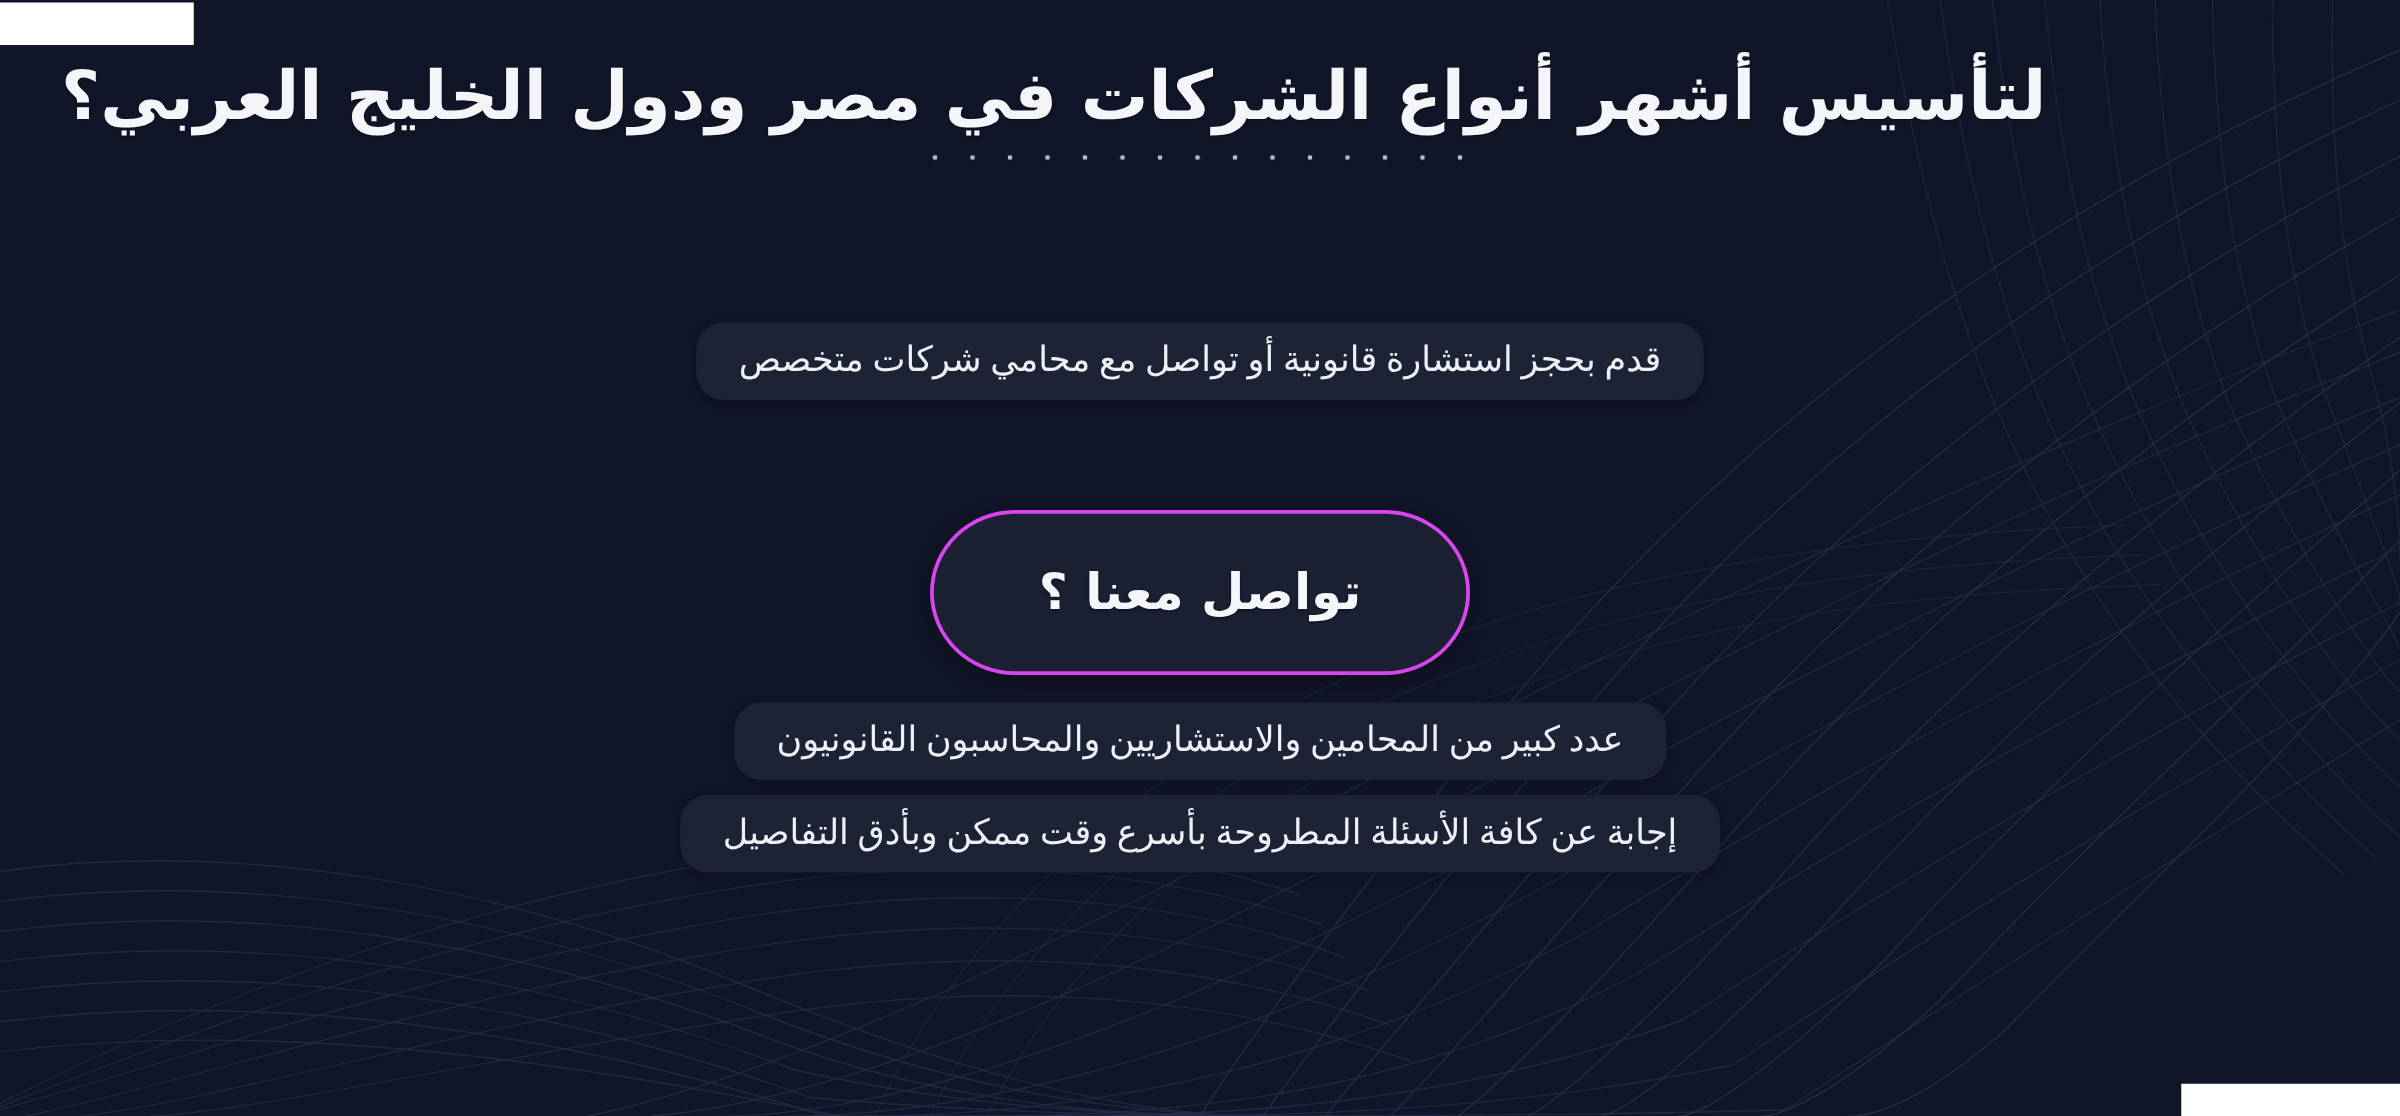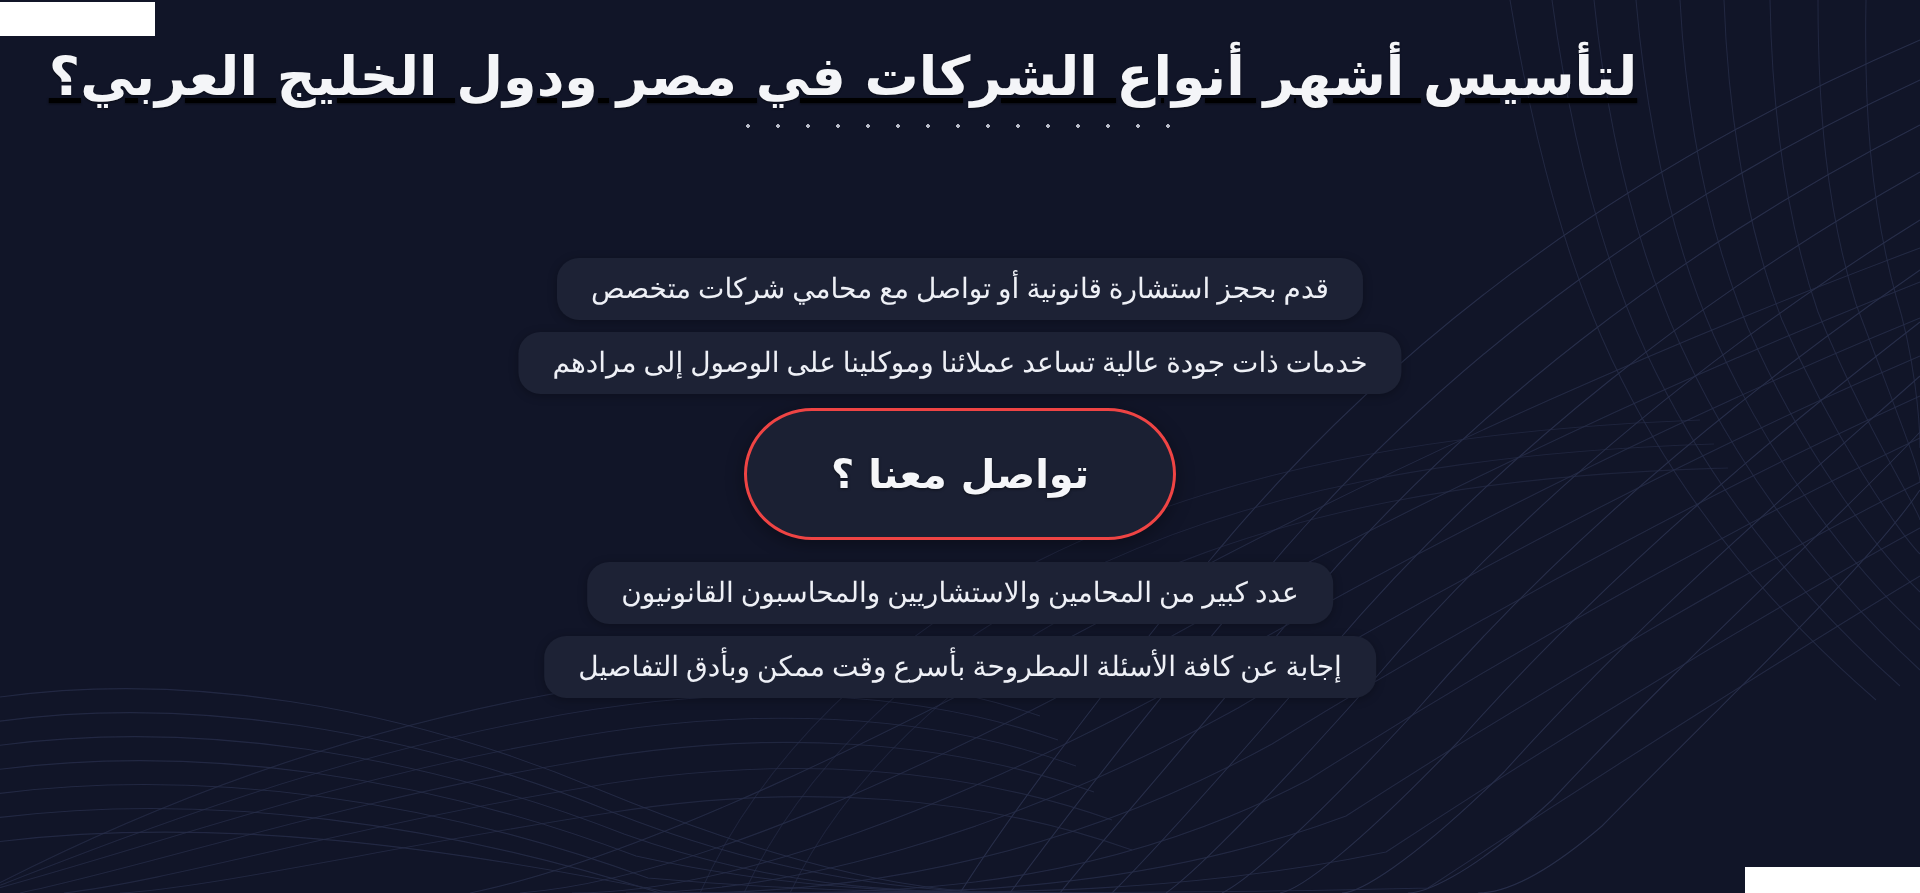--- a/index.html
+++ b/index.html
@@ -50,21 +50,20 @@
     height:893px;
   }
 
   
   #headline-wrap {
     position:absolute;
     top:44px;
     left:0;
     width:1616px;
     text-align:center;
-    text-decoration:underline;
   }
   #headline {
     display:block;
     font-size:54px;
     font-weight:700;
     line-height:1.22;
     color:#f4f5f8;
     letter-spacing:0px;
     white-space:nowrap;
     text-shadow:0 1px 2px rgba(0,0,0,.5);
@@ -107,21 +106,21 @@
 
   
   #cta-button {
     position:absolute;
     left:50%;
     top:408px;
     transform:translateX(-50%);
     width:432px;
     height:132px;
     border-radius:68px / 66px;
-    border:3px solid #ef4444;
+    border:3px solid #d946ef;
     background:#1b2033;
     display:flex;
     align-items:center;
     justify-content:center;
     cursor:pointer;
     box-shadow:0 4px 18px rgba(0,0,0,.35);
   }
   #cta-label {
     font-size:40px;
     font-weight:700;
@@ -213,21 +212,20 @@
 
   <div id="content">
 
     <div id="headline-wrap">
       <h1 id="headline">لتأسيس أشهر أنواع الشركات في مصر ودول الخليج العربي؟</h1>
       <span id="headline-dots"></span>
     </div>
 
     <div class="pill" id="pill-1">قدم بحجز استشارة قانونية أو تواصل مع محامي شركات متخصص</div>
 
-    <div class="pill" id="pill-2">خدمات ذات جودة عالية تساعد عملائنا وموكلينا على الوصول إلى مرادهم</div>
 
     <div id="cta-button">
       <span id="cta-label">تواصل معنا ؟</span>
     </div>
 
     <div class="pill" id="pill-4">إجابة عن كافة الأسئلة المطروحة بأسرع وقت ممكن وبأدق التفاصيل</div>
 
     <div class="pill" id="pill-3">عدد كبير من المحامين والاستشاريين والمحاسبون القانونيون</div>
 
   </div>

